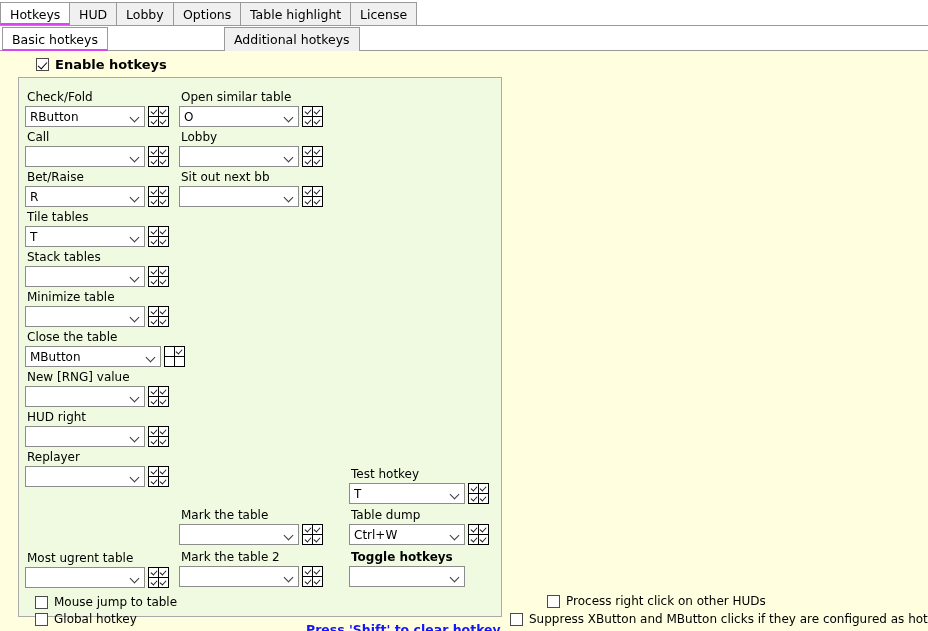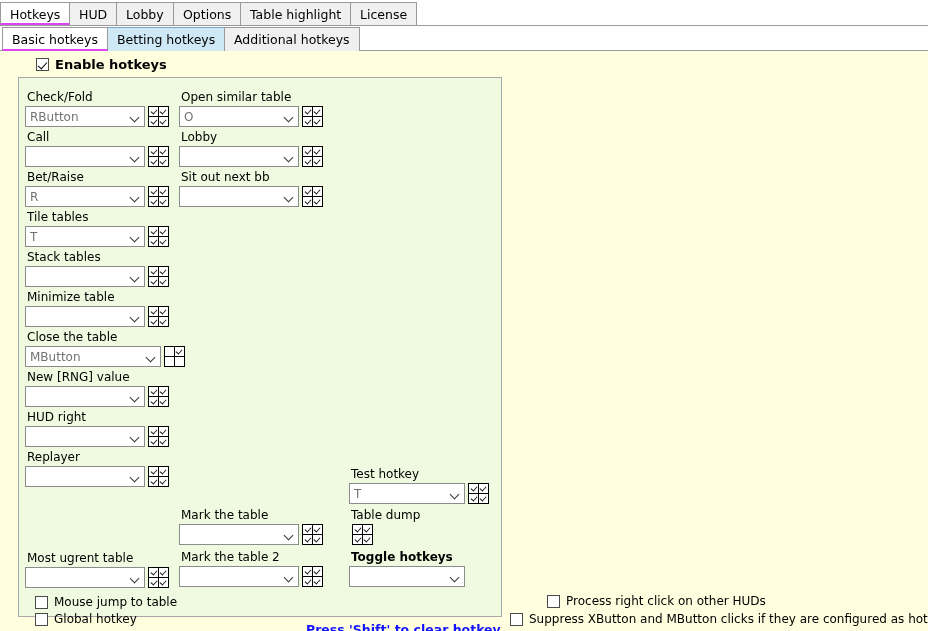--- a/index.html
+++ b/index.html
@@ -98,21 +98,21 @@
   }
   .combo {
     position: relative;
     height: 21px;
     background: #ffffff;
     border: 1px solid #8c8c8c;
     box-sizing: border-box;
     display: flex; align-items: center;
     padding-left: 4px;
     font-size: 12px;
-    color: #737373;
+    color: #000000;
     cursor: default;
   }
   .combo .val { flex: 1 1 auto; white-space: nowrap; overflow: hidden; }
   .combo .chev {
     flex: 0 0 auto;
     width: 16px; height: 100%;
     position: relative;
   }
   .combo .chev::before {
     content: "";
@@ -181,21 +181,20 @@
       <div class="tab active" style="left: 0px;"><span>Hotkeys</span></div>
       <div class="tab" style="left: 69px;"><span>HUD</span></div>
       <div class="tab" style="left: 116px;"><span>Lobby</span></div>
       <div class="tab" style="left: 173px;"><span>Options</span></div>
       <div class="tab" style="left: 240px;"><span>Table highlight</span></div>
       <div class="tab" style="left: 350px;"><span>License</span></div>
     </div>
 
   <div class="tabstrip" id="tabstrip-sub">
       <div class="tab active" style="left: 2px;"><span>Basic hotkeys</span></div>
-      <div class="tab hovered" style="left: 107px;"><span>Betting hotkeys</span></div>
       <div class="tab" style="left: 224px;"><span>Additional hotkeys</span></div>
     </div>
 
   <div id="content">
 
     <div id="enable-row">
       <span class="cbx checked"></span>
       <span class="lbl">Enable hotkeys</span>
     </div>
 
@@ -469,20 +468,24 @@
               <span class="cell on"></span>
               <span class="cell on"></span>
               <span class="cell on"></span>
           </span>
         </span>
       </div>
 
       <div class="field" style="left:330px;top:430px;">
         <span class="flabel">Table dump</span>
         <span class="fbox">
+          <span class="combo" style="width:116px;">
+            <span class="val">Ctrl+W</span>
+            <span class="chev"></span>
+          </span>
           <span class="grid4">
             <span class="cell on"></span>
               <span class="cell on"></span>
               <span class="cell on"></span>
               <span class="cell on"></span>
           </span>
         </span>
       </div>
 
       <div class="field" style="left:330px;top:472px;">

